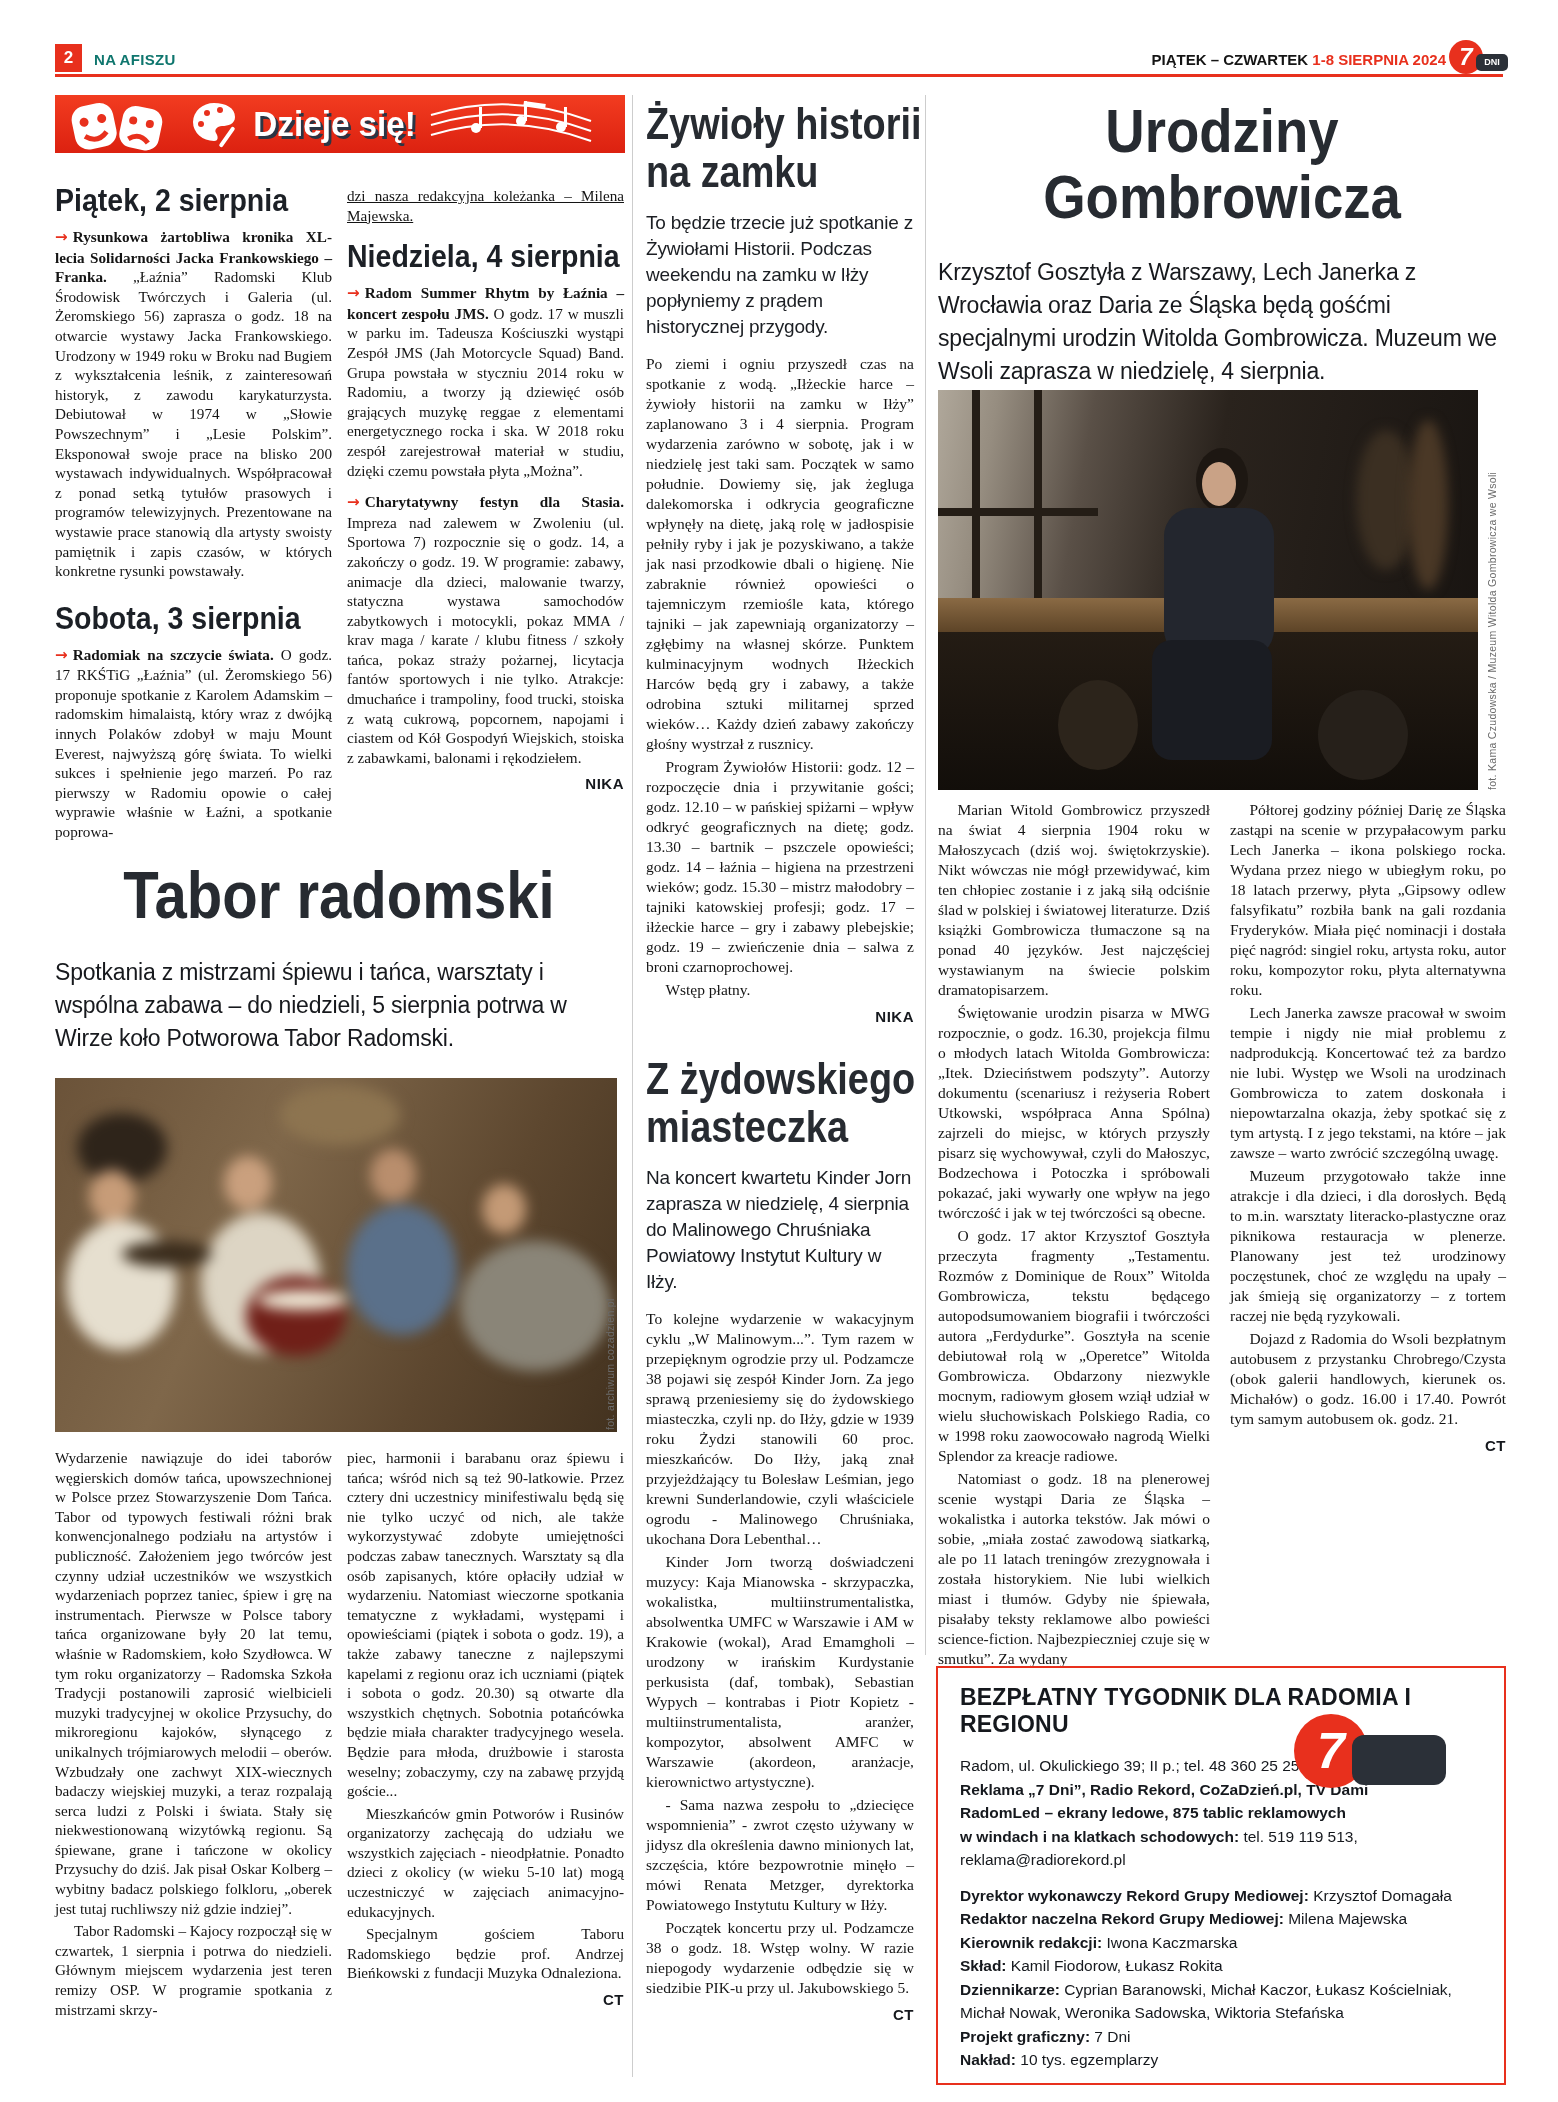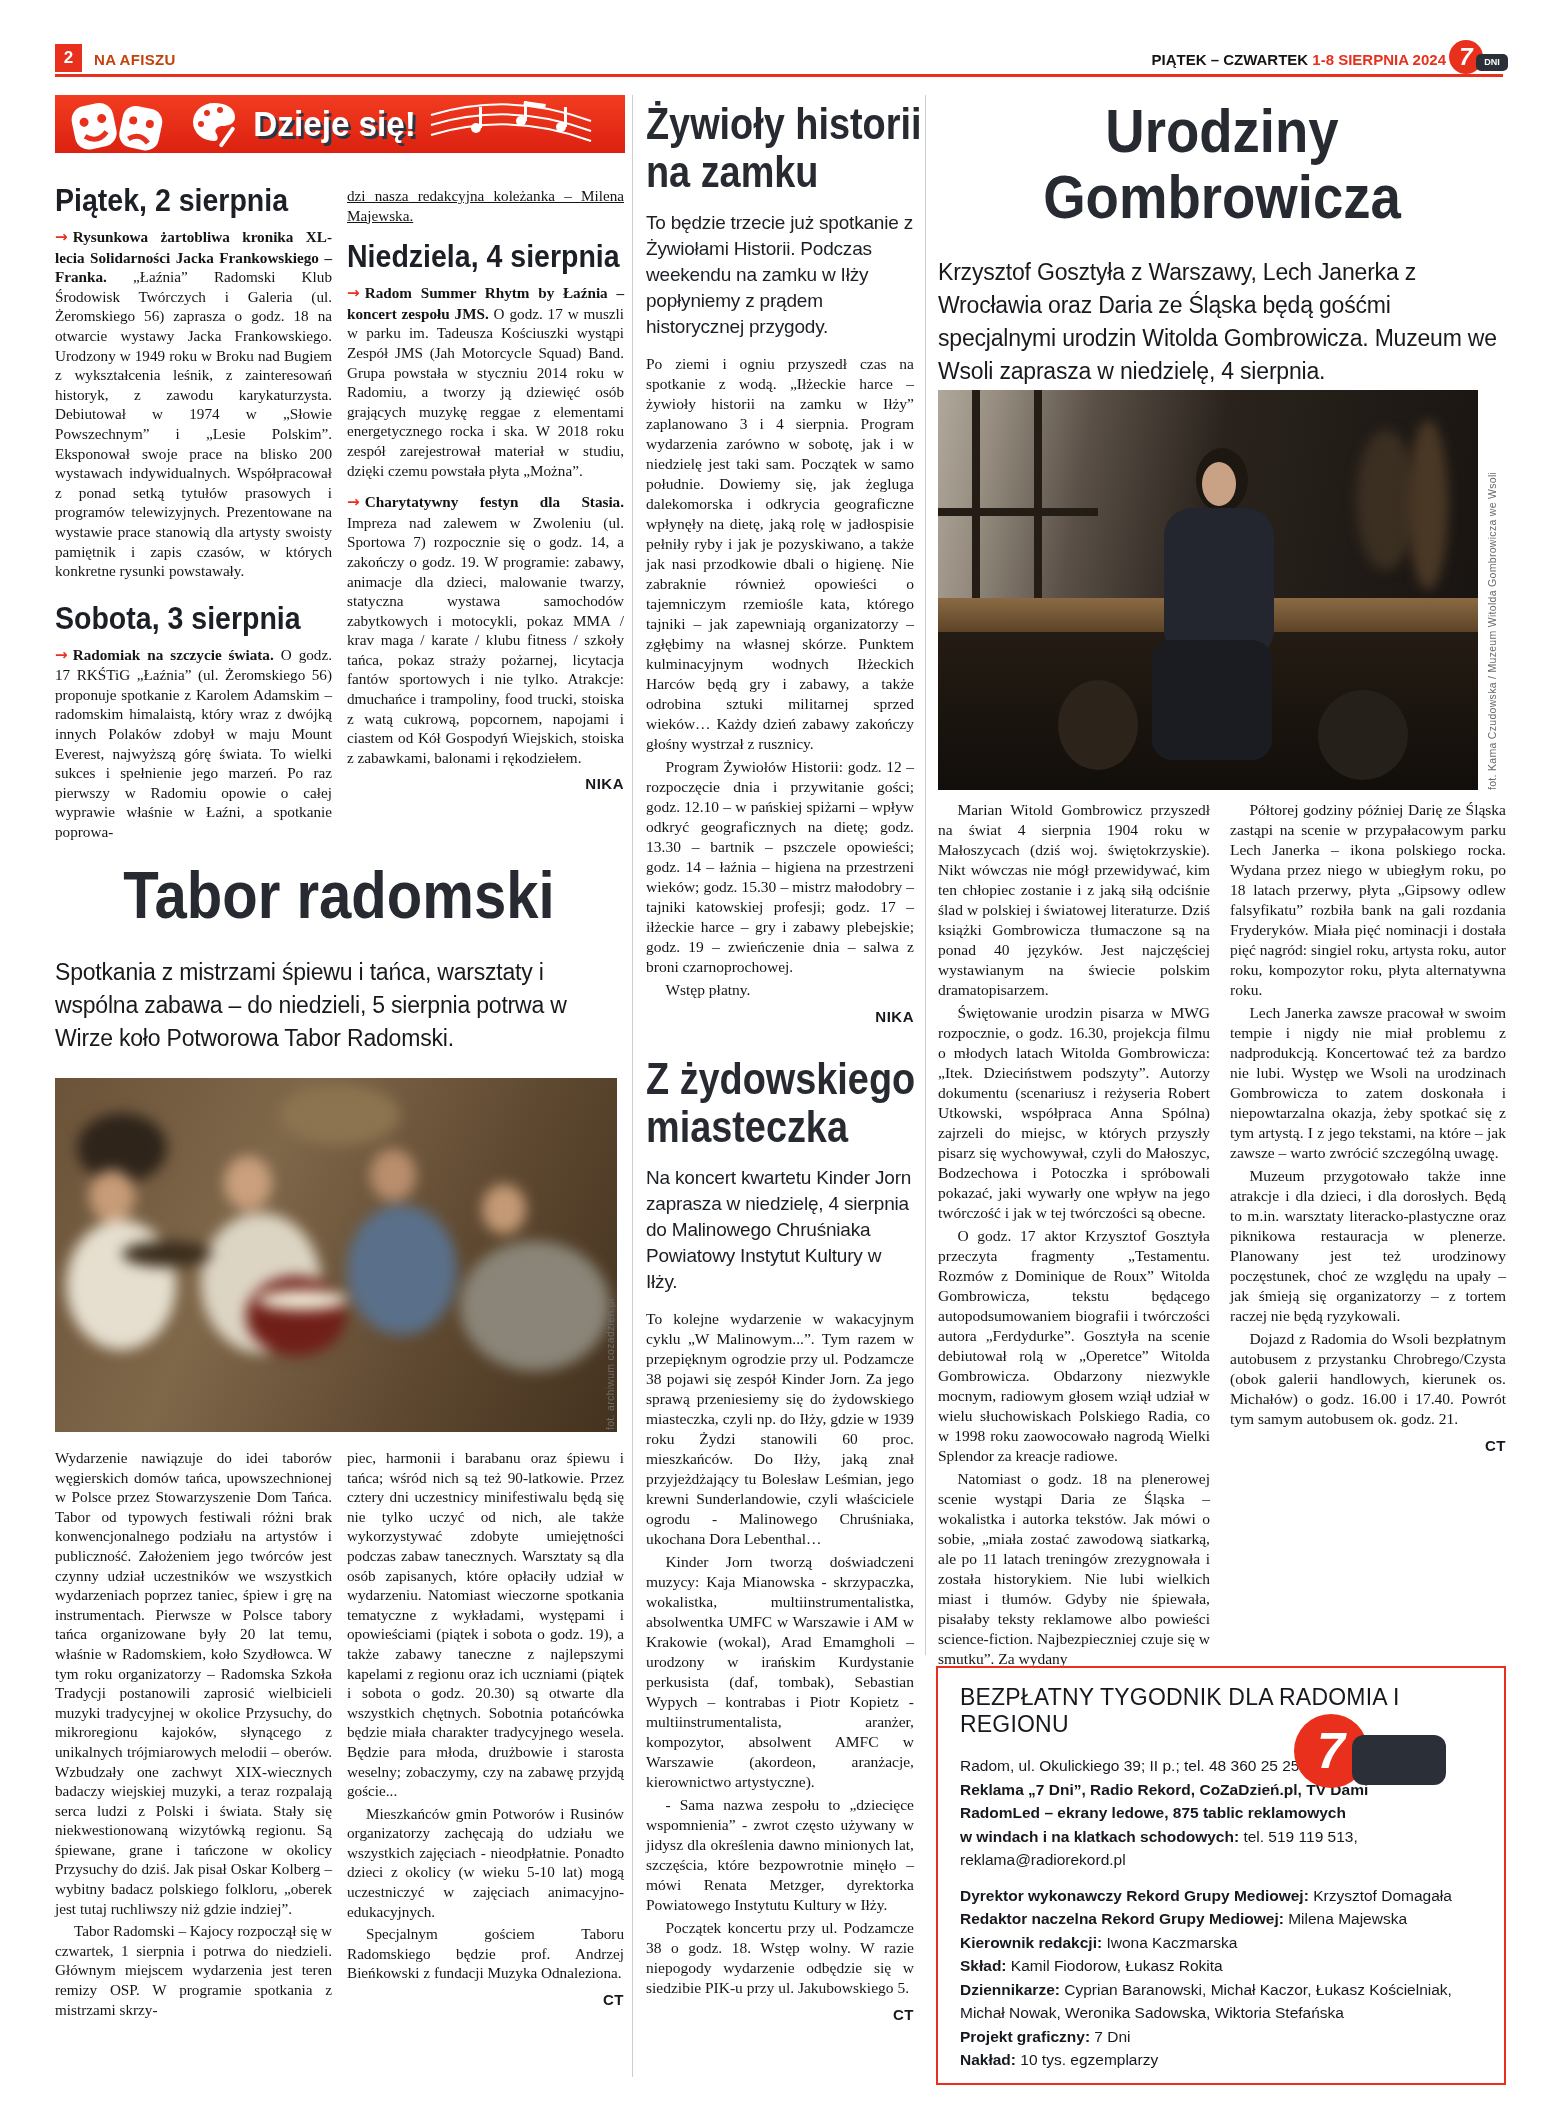--- a/index.html
+++ b/index.html
@@ -1,21 +1,21 @@
 <!DOCTYPE html>
 <html lang="pl"><head>
 <meta charset="utf-8">
 <style>
   html,body{margin:0;padding:0;background:#e9e9e9;}
   .page{position:relative;width:1558px;height:2102px;background:#ffffff;overflow:hidden;
         font-family:"Liberation Sans",sans-serif;color:#141414;}
   
   .pagenum{position:absolute;left:55px;top:44px;width:27px;height:28px;background:#e8301d;color:#fff;
            font-weight:bold;font-size:17px;display:flex;align-items:center;justify-content:center;}
-  .sectlabel{position:absolute;left:94px;top:51px;font-size:15px;font-weight:bold;color:#c2410c;letter-spacing:.3px;}
+  .sectlabel{position:absolute;left:94px;top:51px;font-size:15px;font-weight:bold;color:#0f766e;letter-spacing:.3px;}
   .dateline{position:absolute;right:112px;top:51px;font-size:15px;font-weight:bold;white-space:nowrap;}
   .dateline .red{color:#e8301d;}
   .logo{position:absolute;display:flex;align-items:center;}
   .logo-top{right:50px;top:40px;}
   .logo-circle{background:#e8301d;color:#fff;border-radius:50%;display:flex;align-items:center;justify-content:center;
                font-weight:bold;font-style:italic;}
   .logo-top .logo-circle{width:34px;height:34px;font-size:24px;}
   .logo-block{background:#2b3038;border-radius:5px;color:#fff;font-weight:bold;display:flex;align-items:center;justify-content:center;}
   .logo-top .logo-block{width:32px;height:17px;font-size:9px;margin-left:-7px;margin-top:10px;}
   .redrule{position:absolute;left:55px;top:74px;width:1448px;height:3px;background:#e8301d;}
@@ -47,21 +47,21 @@
   .vl{position:absolute;width:1px;background:#cdcdcd;}
   .vcredit{position:absolute;writing-mode:vertical-rl;transform:rotate(180deg);
            font-size:10.5px;color:#6b6b6b;letter-spacing:.3px;white-space:nowrap;}
   
   .photo{position:absolute;overflow:hidden;background:#3a332c;}
   .ph-layer{position:absolute;inset:0;}
   .blob{position:absolute;border-radius:50%;}
   
   .imprint{position:absolute;left:936px;top:1666px;width:570px;height:419px;border:2px solid #e8301d;
            box-sizing:border-box;padding:14px 44px 0 22px;overflow:hidden;background:#fff;}
-  .imp-title{font-size:23px;font-weight:normal;color:#15181d;margin:2px 0 16px 0;letter-spacing:.2px;}
+  .imp-title{font-size:23px;font-weight:bold;color:#15181d;margin:2px 0 16px 0;letter-spacing:.2px;}
   .imp-row{font-size:15.5px;line-height:23.5px;color:#15181d;}
   .imp-gap{height:12px;}
   .imp-note{color:#e8301d;font-weight:bold;font-size:18px;margin:10px 0 4px 0;}
   .imp-logo{right:58px;top:46px;position:absolute;display:flex;align-items:center;}
   .imp-logo .logo-circle{width:74px;height:74px;font-size:50px;}
   .imp-logo .logo-block{width:94px;height:50px;border-radius:12px;margin-left:-16px;margin-top:18px;}
 </style>
 </head>
 <body>
 

